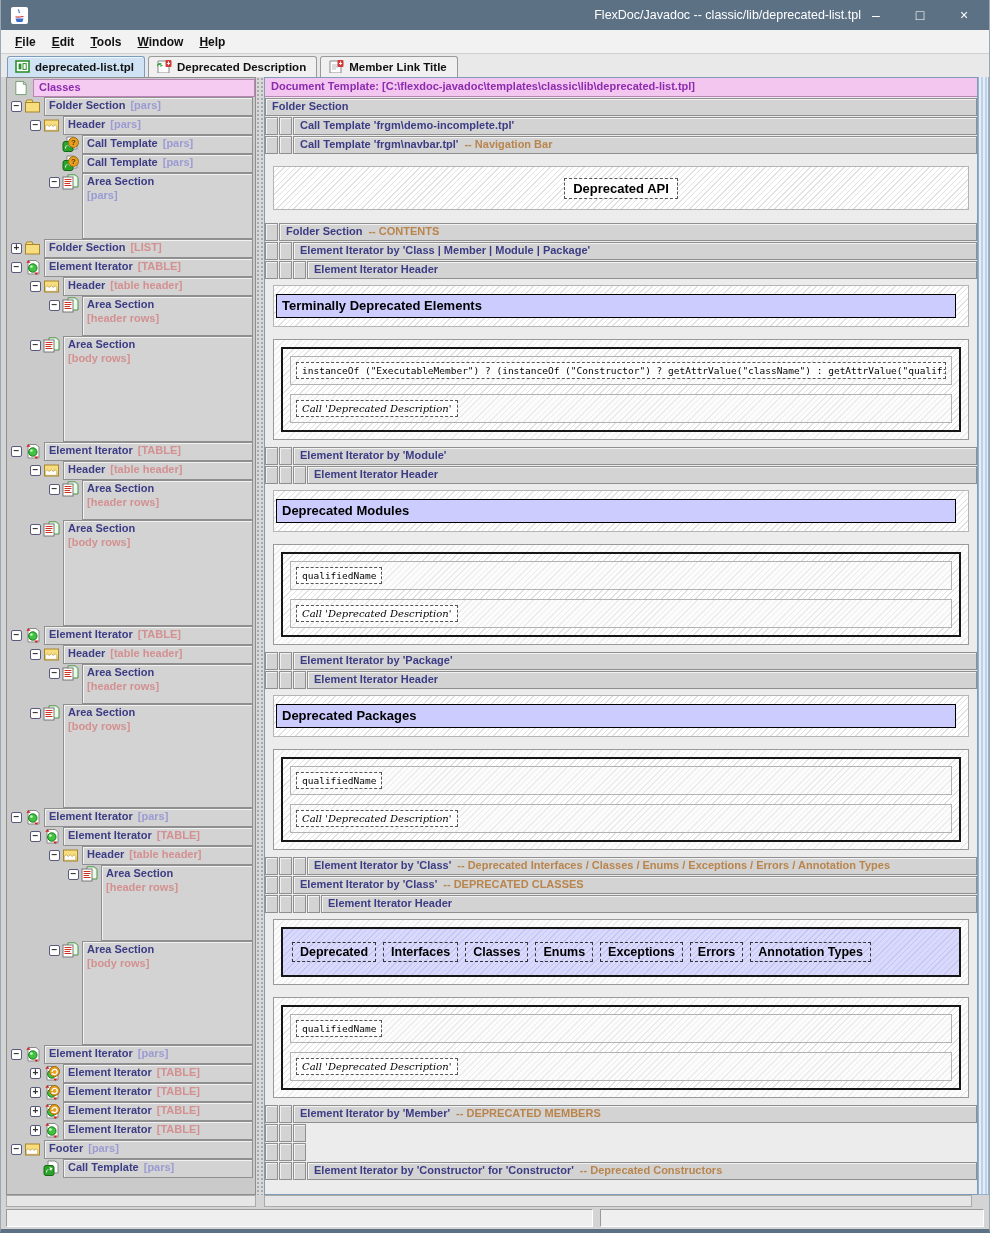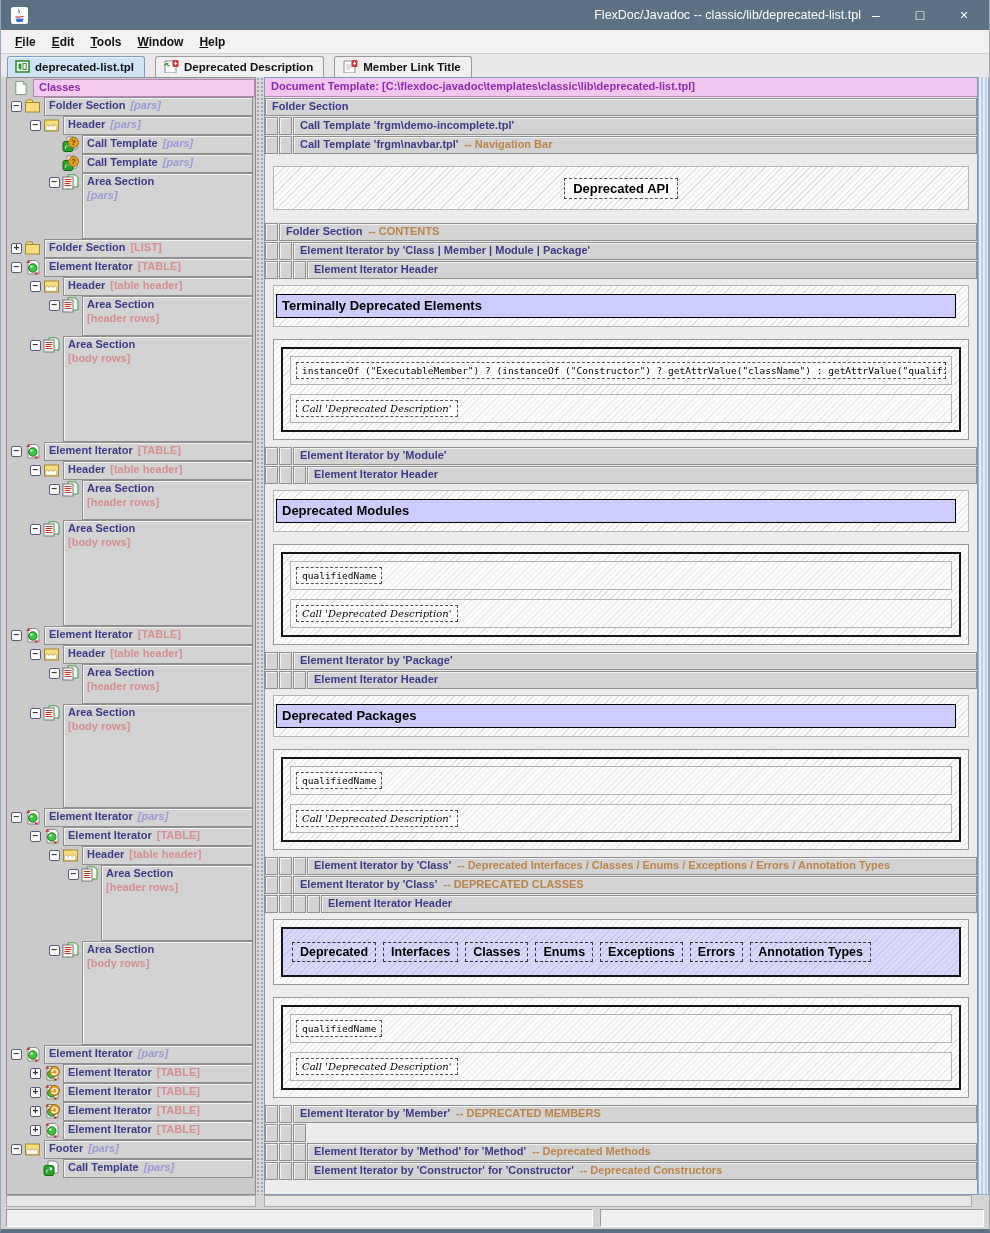--- a/index.html
+++ b/index.html
@@ -11,21 +11,21 @@
   .titlebar{ height:30px; background:#5d7185; display:flex; align-items:center; padding:0 10px; flex:0 0 auto; }
   .titlebar .appicon{ width:17px; height:17px; margin-right:8px; }
   .titlebar .ttext{ color:#fff; font-size:12.5px; flex:1;text-align:right; }
   .winbtns{ display:flex; gap:14px; }
   .winbtn{ color:#fff; width:30px; text-align:center; font-size:14px; cursor:default; }
   
   .menubar{ height:24px; background:#f2f2f2; border-bottom:1px solid #cfcfcf; display:flex; align-items:center; padding:0 6px; flex:0 0 auto;}
   .menu-item{ font-size:12px; font-weight:bold; color:#111; padding:2px 8px; }
   .menu-item u{ text-decoration:underline; }
   
-  .tabbar{ height:23px; background:#e9e9e9; display:flex; align-items:flex-end; padding:2px 4px 0 6px; gap:10px; flex:0 0 auto; }
+  .tabbar{ height:23px; background:#e9e9e9; display:flex; align-items:flex-end; padding:2px 4px 0 6px; gap:3px; flex:0 0 auto; }
   .tab{ display:flex; align-items:center; gap:5px; padding:2px 10px 2px 7px; background:#f0f0f0;
         border:1px solid #9a9a9a; border-bottom:none; border-radius:3px 3px 0 0; font-size:11.5px; font-weight:bold; color:#111; height:21px; }
   .tab.active{ background:#cfe3f5; border-color:#7d9cbd; box-shadow:inset 0 1px 0 #eef6ff; }
   
   .main{ flex:1 1 auto; display:flex; padding:0 0 0 5px; overflow:hidden; background:#d4d4d4; }
   .tree-panel{ width:250px; flex:0 0 auto; background:#cacaca; border:1px solid #8f8f8f; overflow:hidden; display:flex; flex-direction:column; }
   .splitter{ width:8px; flex:0 0 auto; background:#d9d9d9;
              background-image:radial-gradient(#a9a9a9 26%, transparent 30%); background-size:4px 4px; }
   .doc-panel{ flex:1 1 auto; background:#ececec; border:1px solid #7f9db9; overflow:hidden; display:flex; flex-direction:column; }
   .vscroll{ width:11px; flex:0 0 auto; border:1px solid #98b0c8; border-top:none;
@@ -35,21 +35,21 @@
   .tree-root .ticon{ margin-right:2px; }
   .pinkbar{ flex:1; background:#f5cbf2; border:1px solid #b985b5; font-weight:bold; font-size:11px; color:#8d2bb0; padding:1px 5px; height:18px; }
   .tnode{ display:flex; align-items:flex-start; }
   .exp{ width:11px; height:11px; flex:0 0 auto; border:1px solid #5a5a7a; background:#fff; color:#333;
         font-size:10px; line-height:8px; text-align:center; margin-top:4px; border-radius:2px; font-weight:bold;}
   .exp.none{ border:none; background:transparent; }
   .ticon{ width:18px; height:17px; flex:0 0 auto; margin:1px 2px 0 2px; }
   .tbar{ flex:1; align-self:stretch; background:#d3d3d3; border:1px solid #8f8f8f; box-shadow:inset 1px 1px 0 #f2f2f2;
          padding:1px 4px; font-size:11px; font-weight:bold; color:#3c3c85; margin-right:2px; }
   .tsuf{ margin-left:5px; }
-  .sufp{ color:#9b9bd4;font-style:italic; } .suft{ color:#d49090; }
+  .sufp{ color:#9b9bd4; } .suft{ color:#d49090; }
   .tsub{ margin-top:2px; }
   
   .doc-header{ height:19px; background:#f3c6ef; border-bottom:1px solid #b985b5; font-size:11px; font-weight:bold; color:#8d2bb0; padding:2px 6px; flex:0 0 auto;}
   .drow{ display:flex; height:19px; padding-top:1px; flex:0 0 auto; }
   .gut{ width:13px; flex:0 0 auto; background:#d3d3d3; border:1px solid #8f8f8f; box-shadow:inset 1px 1px 0 #f2f2f2; margin-right:1px; }
   .dbar{ flex:1; background:#d3d3d3; border:1px solid #8f8f8f; box-shadow:inset 1px 1px 0 #f2f2f2;
          font-size:11px; font-weight:bold; color:#3c3c85; padding:1px 6px; white-space:nowrap; overflow:hidden; }
   .dcomment{ color:#b9854c; margin-left:6px; }
   .hz  { background:repeating-linear-gradient(135deg,#ffffff 0 3px,#e2e2e2 3px 4px); }
   .hz2 { background:repeating-linear-gradient(135deg,#fcfcfc 0 3px,#ececec 3px 4px); }
@@ -761,21 +761,20 @@
           </div>
           <div class="drow">
             <span class="gut"></span>
             <span class="gut"></span>
             <span class="gut"></span>
           </div>
           <div class="drow">
             <span class="gut"></span>
             <span class="gut"></span>
             <span class="gut"></span>
-            <div class="dbar"><span>Element Iterator by 'Method' for 'Method'</span><span class="dcomment">-- Deprecated Methods</span></div>
           </div>
           <div class="drow">
             <span class="gut"></span>
             <span class="gut"></span>
             <span class="gut"></span>
             <div class="dbar"><span>Element Iterator by 'Constructor' for 'Constructor'</span><span class="dcomment">-- Deprecated Constructors</span></div>
           </div>
         </div>
     </div>
     <div class="vscroll"></div>

